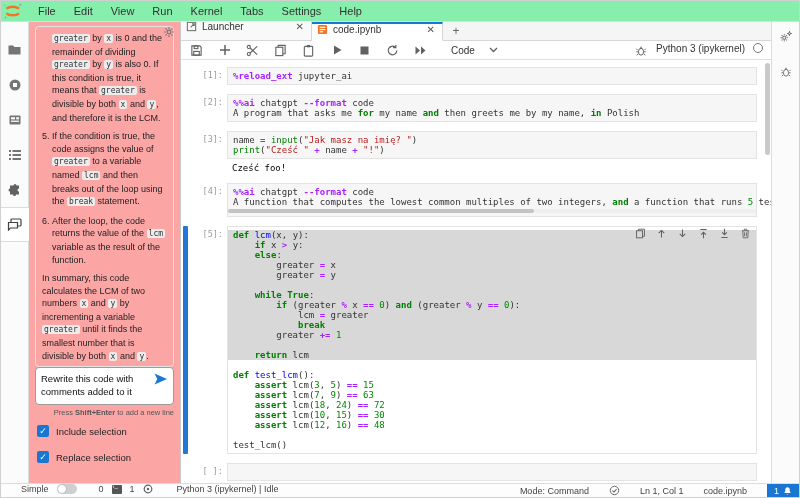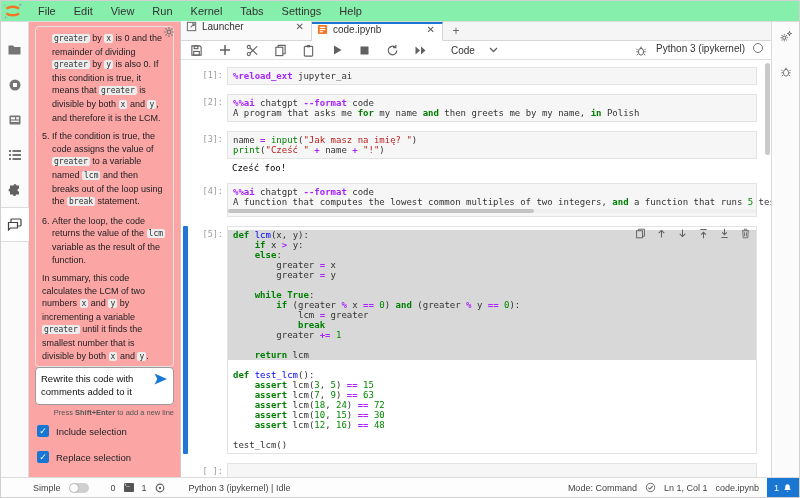--- a/index.html
+++ b/index.html
@@ -89,28 +89,28 @@
   .tk-st { color:#ba2121; }
   .tk-nu { color:#008800; }
   .tk-op { color:#aa22ff; font-weight:bold; }
   .tk-mg { color:#aa22ff; font-weight:bold; }
 
   
   .rstrip { width:28px; background:#fbfbfb; border-left:1px solid #dcdcdc;
     display:flex; flex-direction:column; align-items:center; padding-top:8px; gap:22px; }
 
   
-  .statusbar { position:absolute; left:0; right:0; bottom:0; height:20px; background:#fdfdfd;
-    border-top:1px solid #dcdcdc; display:flex; align-items:center; font-size:9px; color:#444;
-    padding-left:32px; }
+  .statusbar { position:absolute; left:0; right:0; bottom:0; height:14px; background:#fdfdfd;
+    border-top:1px solid #dcdcdc; display:flex; align-items:flex-start; font-size:9px; color:#444;
+    padding-left:20px; }
   .sb-left { display:flex; align-items:center; gap:8px; }
   .toggle { width:20px; height:10px; background:#cfcfcf; border-radius:6px; position:relative; }
   .toggle .knob { position:absolute; left:1px; top:1px; width:8px; height:8px; background:#fff;
     border-radius:50%; box-shadow:0 0 1px rgba(0,0,0,.5); }
-  .sb-right { margin-left:auto; display:flex; align-items:center; gap:8px; height:100%; }
+  .sb-right { margin-left:auto; display:flex; align-items:center; gap:20px; height:100%; }
   .sb-badge { height:100%; background:#1976d2; color:#fff; display:flex; align-items:center;
     gap:4px; padding:0 7px; font-size:9px; }
   .termicon { width:10px; height:9px; background:#555; border-radius:1px; position:relative; }
   .termicon::after { content:"›_"; position:absolute; left:1px; top:-2px; color:#fff; font-size:6px; }
   svg { display:block; }
 </style>
 </head>
 <body>
 
 <div class="app">

